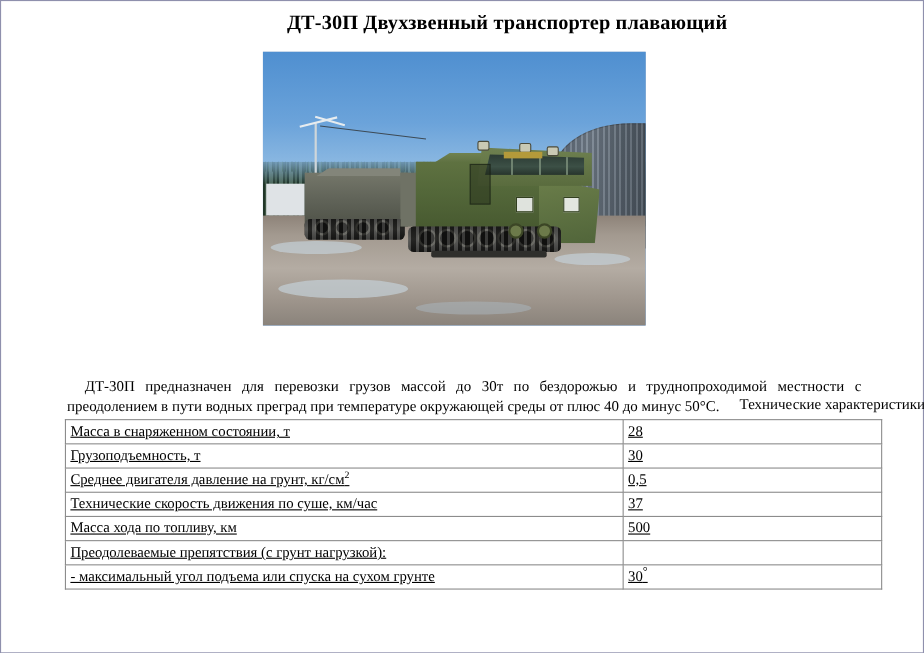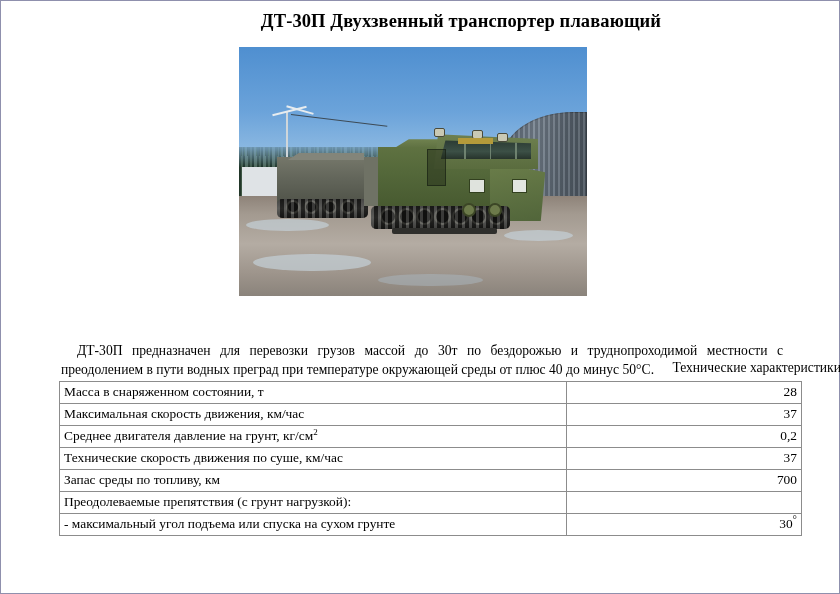--- a/index.html
+++ b/index.html
@@ -177,23 +177,24 @@
     border-collapse:collapse;
     font-size:13.4px;
     table-layout:fixed;
   }
   table.specs td{
     border:1px solid #8c8c8c;
     padding:1px 4px 2px 4px;
     height:18px;
     line-height:16px;
     vertical-align:middle;
+    text-decoration:underline;
   }
   td.name{width:498px;text-align:left;}
-  td.val{width:226px;text-align:right;}
+  td.val{width:226px;text-align:left;}
   sup{font-size:9px;vertical-align:super;line-height:0;}
   .deg{font-size:11px;vertical-align:super;line-height:0;}
 </style>
 </head>
 <body>
 
 <div class="page">
 
   <div class="doc-title">ДТ-30П Двухзвенный транспортер плавающий</div>
 
@@ -260,34 +261,34 @@
 
   <div class="tbl-caption">Технические характеристики</div>
 
   <table class="specs">
     <tbody>
         <tr>
           <td class="name"><span>Масса в снаряженном состоянии, т</span></td>
           <td class="val"><span>28</span></td>
         </tr>
         <tr>
-          <td class="name"><span>Максимальная скорость движения, км/час</span></td>
-          <td class="val"><span>37</span></td>
+          <td class="name"><span>Грузоподъемность, т</span></td>
+          <td class="val"><span>30</span></td>
         </tr>
         <tr>
           <td class="name"><span>Среднее двигателя давление на грунт, кг/см</span><sup>2</sup></td>
-          <td class="val"><span>0,2</span></td>
+          <td class="val"><span>0,5</span></td>
         </tr>
         <tr>
           <td class="name"><span>Технические скорость движения по суше, км/час</span></td>
           <td class="val"><span>37</span></td>
         </tr>
         <tr>
-          <td class="name"><span>Запас среды по топливу, км</span></td>
-          <td class="val"><span>700</span></td>
+          <td class="name"><span>Масса хода по топливу, км</span></td>
+          <td class="val"><span>500</span></td>
         </tr>
         <tr>
           <td class="name"><span>Преодолеваемые препятствия (с грунт нагрузкой):</span></td>
           <td class="val"><span></span></td>
         </tr>
         <tr>
           <td class="name"><span>- максимальный угол подъема или спуска на сухом грунте</span></td>
           <td class="val"><span>30</span><span class="deg">°</span></td>
         </tr>
       </tbody>

